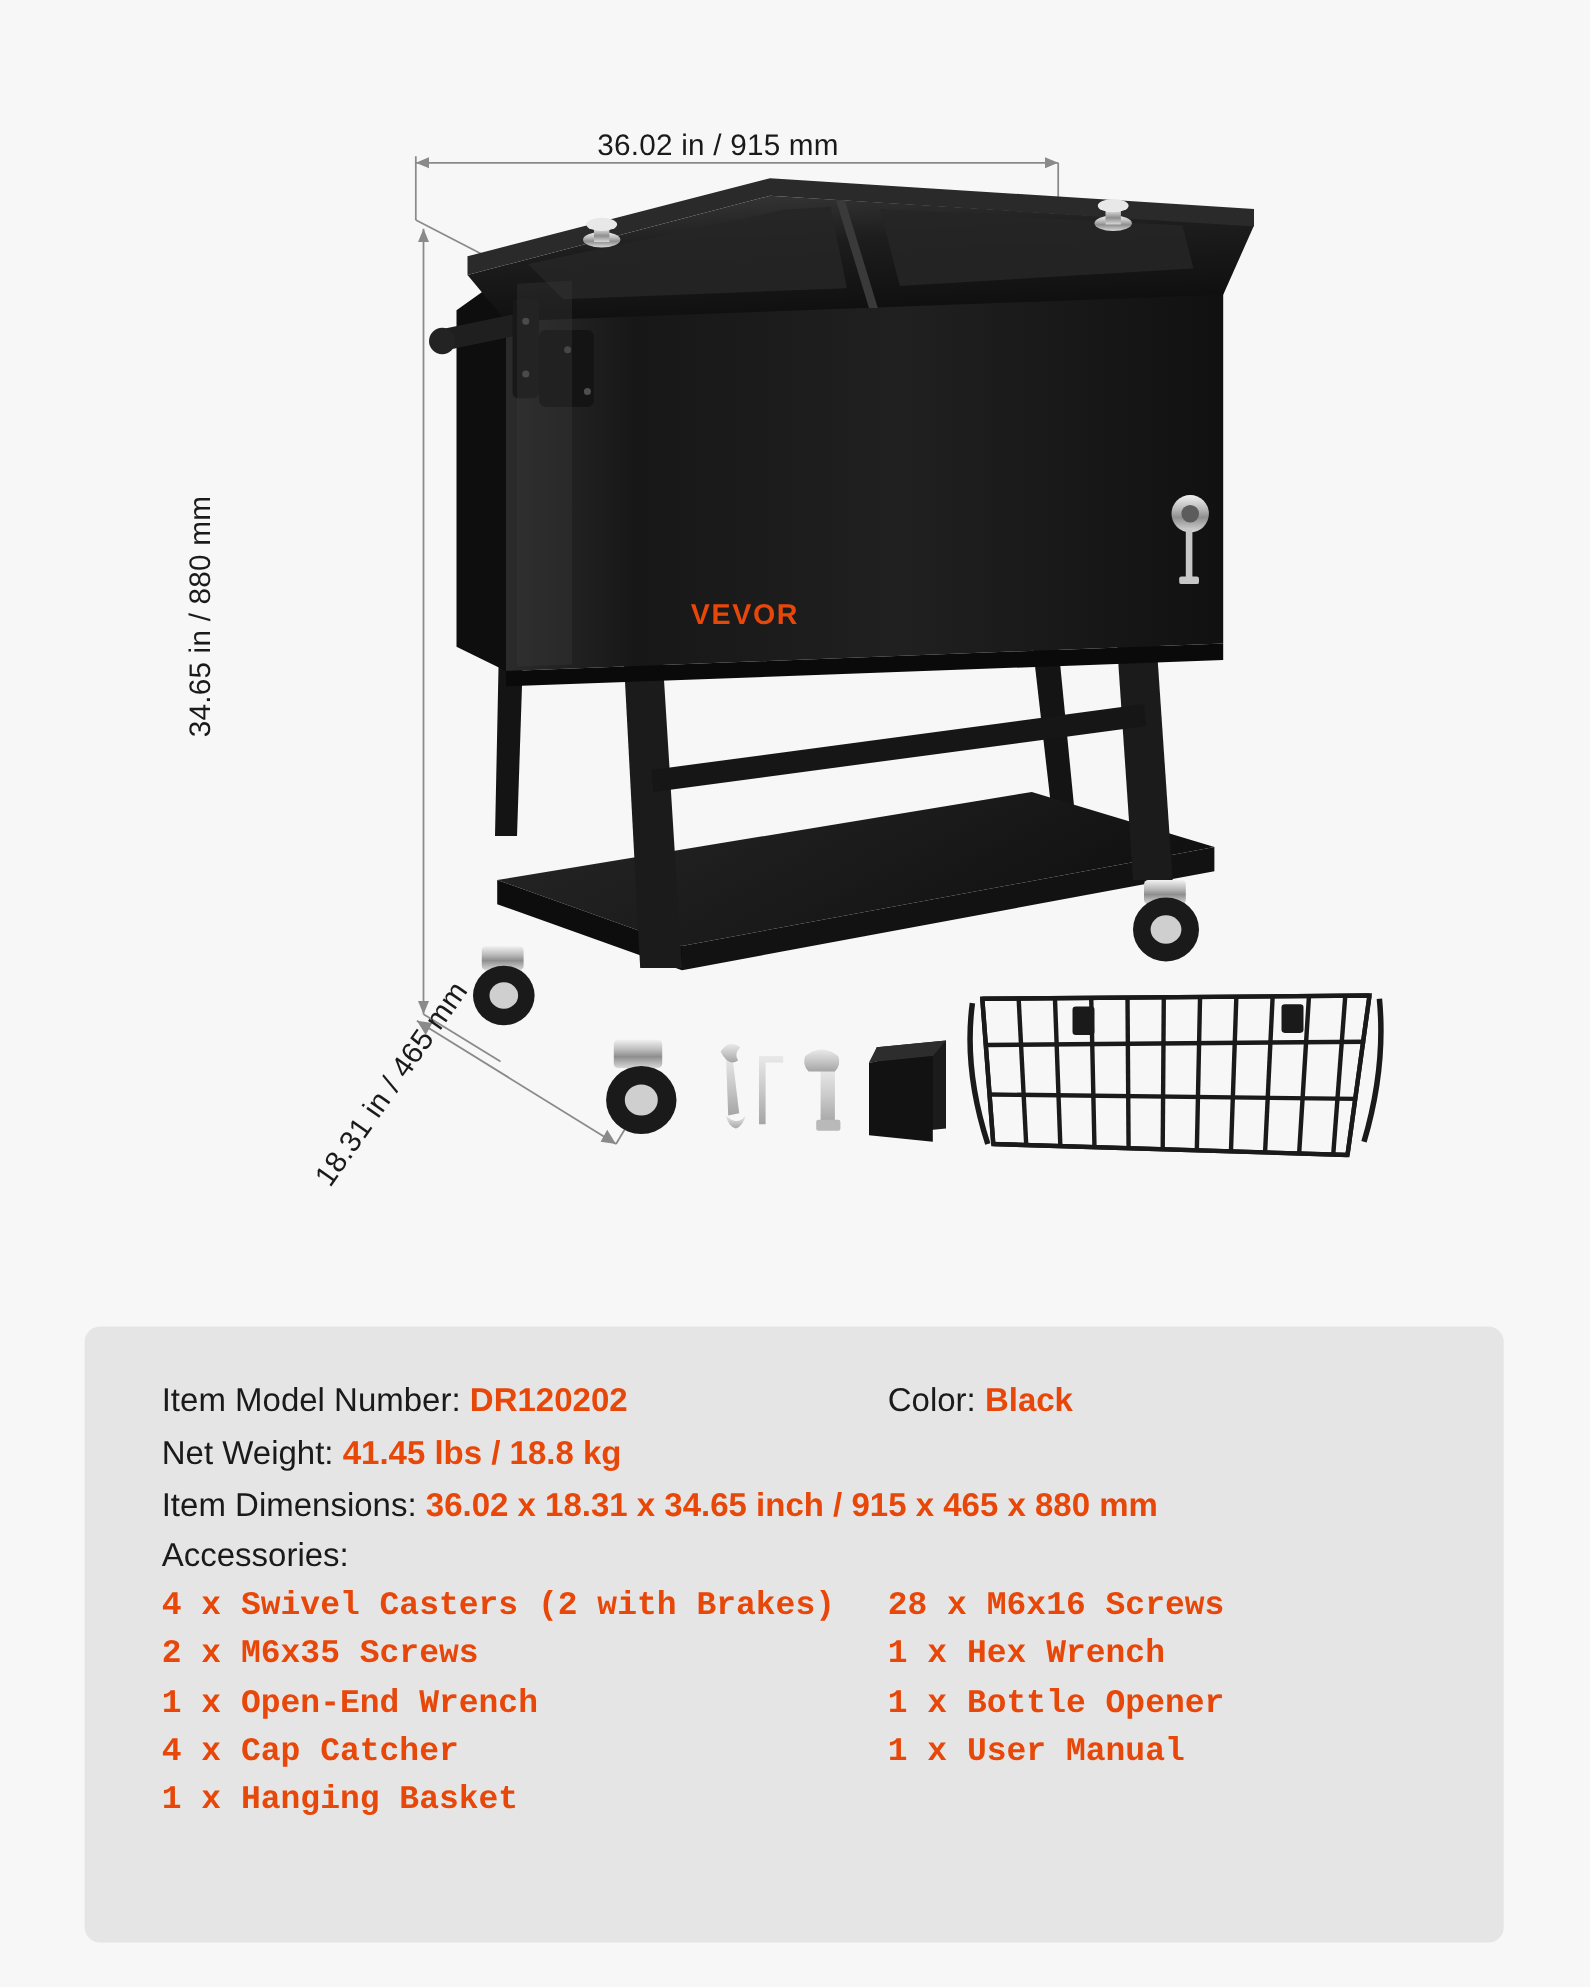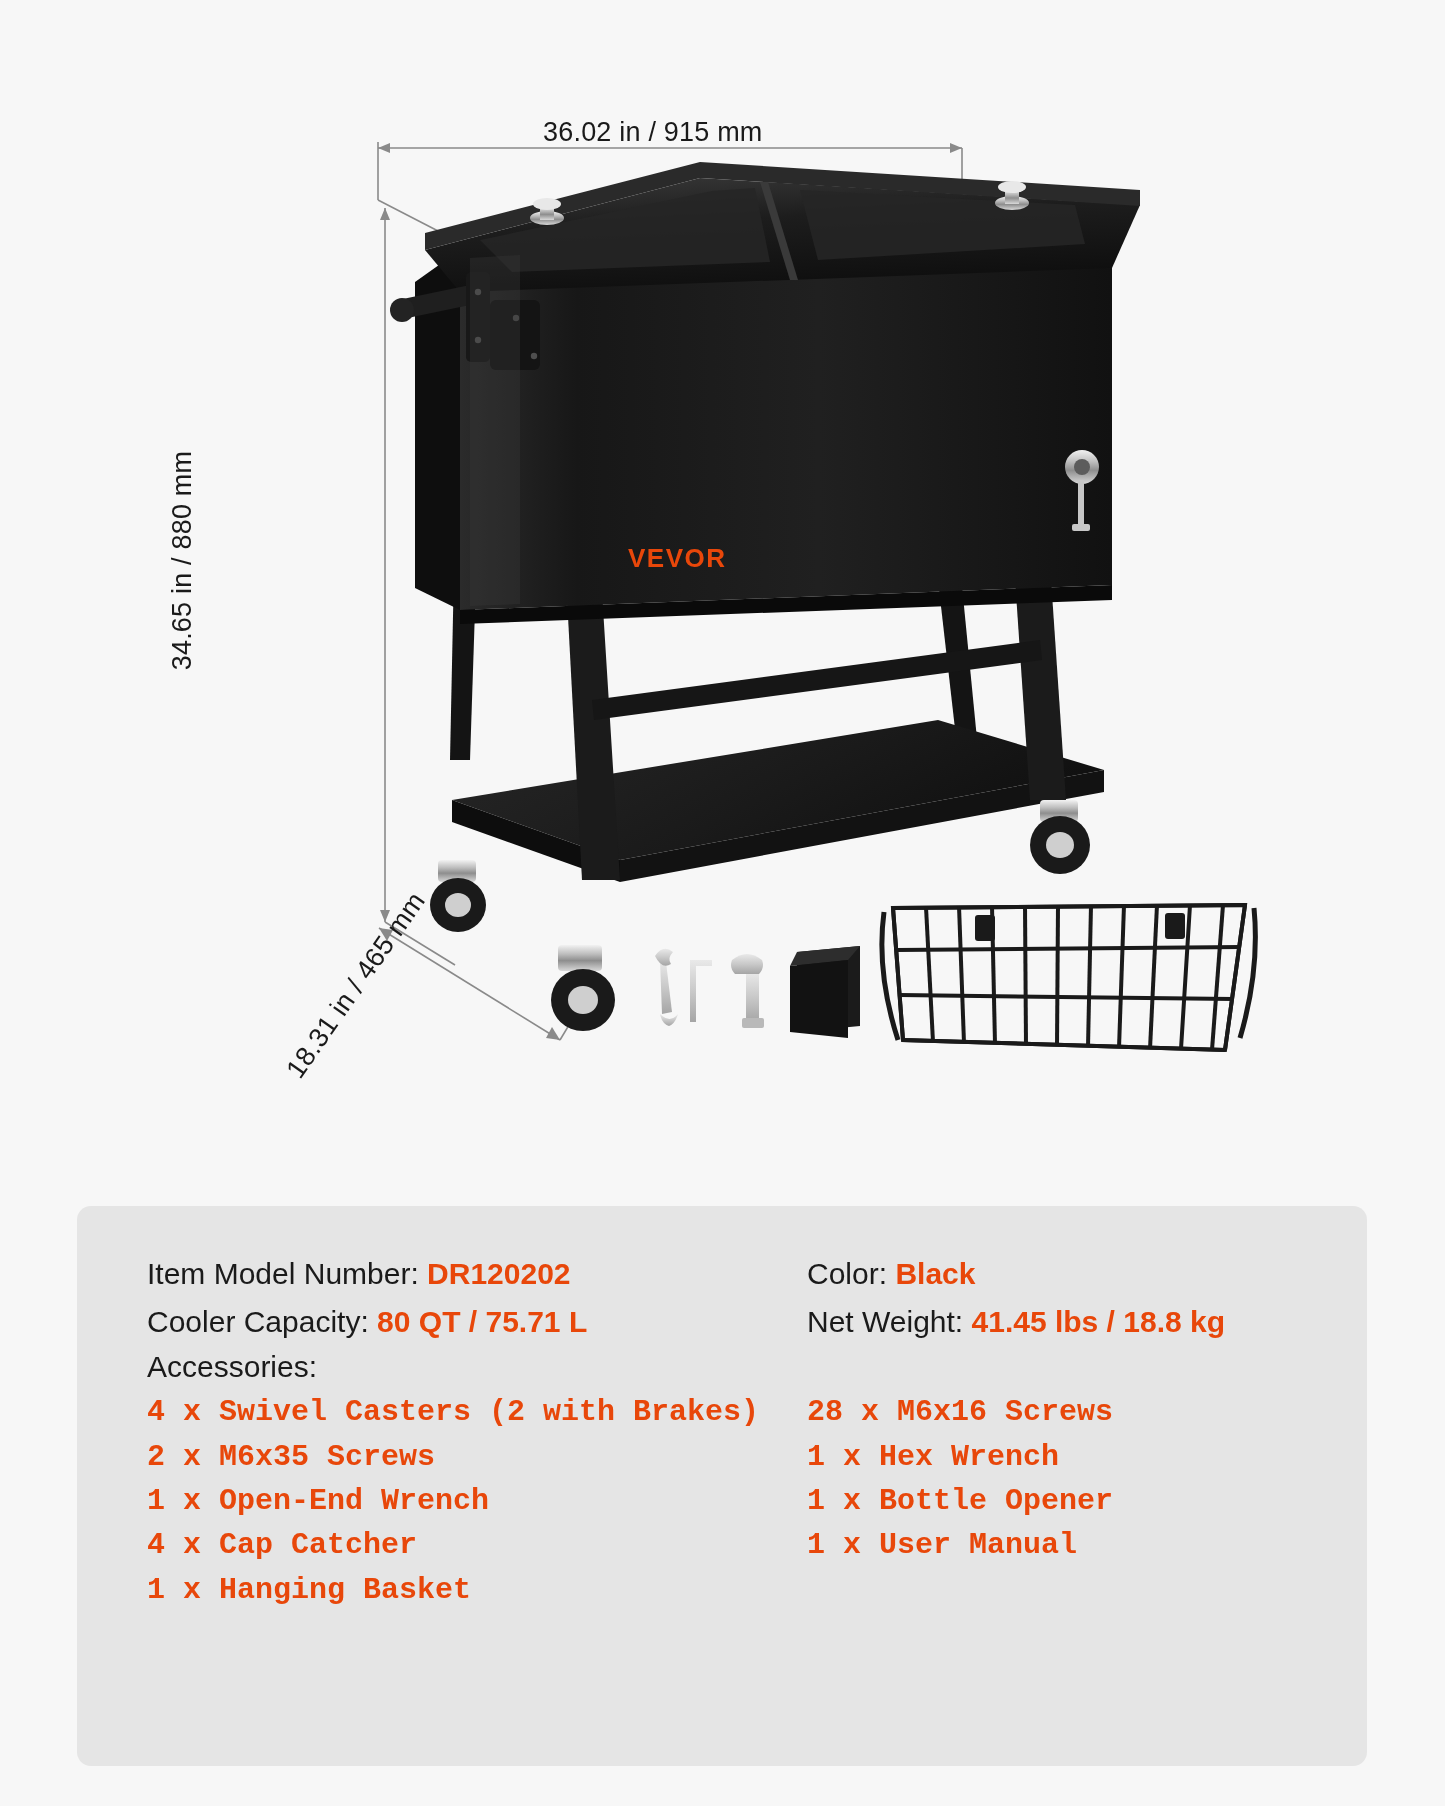--- a/index.html
+++ b/index.html
@@ -286,30 +286,32 @@
         <span class="lbl">Item Model Number:</span>
         <span class="val">DR120202</span>
       </div>
       <div class="spec-col-right spec-line">
         <span class="lbl">Color:</span>
         <span class="val">Black</span>
       </div>
     </div>
 
     <div class="spec-row">
-      <div class="spec-col-left spec-line">
-        <span class="lbl">Cooler Capacity:</span>
-        <span class="val">80 QT / 75.71 L</span>
-      </div>
       <div class="spec-col-right spec-line">
         <span class="lbl">Net Weight:</span>
         <span class="val">41.45 lbs / 18.8 kg</span>
       </div>
     </div>
 
+    <div class="spec-row">
+      <div class="spec-line">
+        <span class="lbl">Item Dimensions:</span>
+        <span class="val">36.02 x 18.31 x 34.65 inch / 915 x 465 x 880 mm</span>
+      </div>
+    </div>
 
     <div class="acc-head">Accessories:</div>
 
     <div class="acc-grid">
       <div class="acc-col">
         <div class="acc-item">4 x Swivel Casters (2 with Brakes)</div>
         <div class="acc-item">2 x M6x35 Screws</div>
         <div class="acc-item">1 x Open-End Wrench</div>
         <div class="acc-item">4 x Cap Catcher</div>
         <div class="acc-item">1 x Hanging Basket</div>

